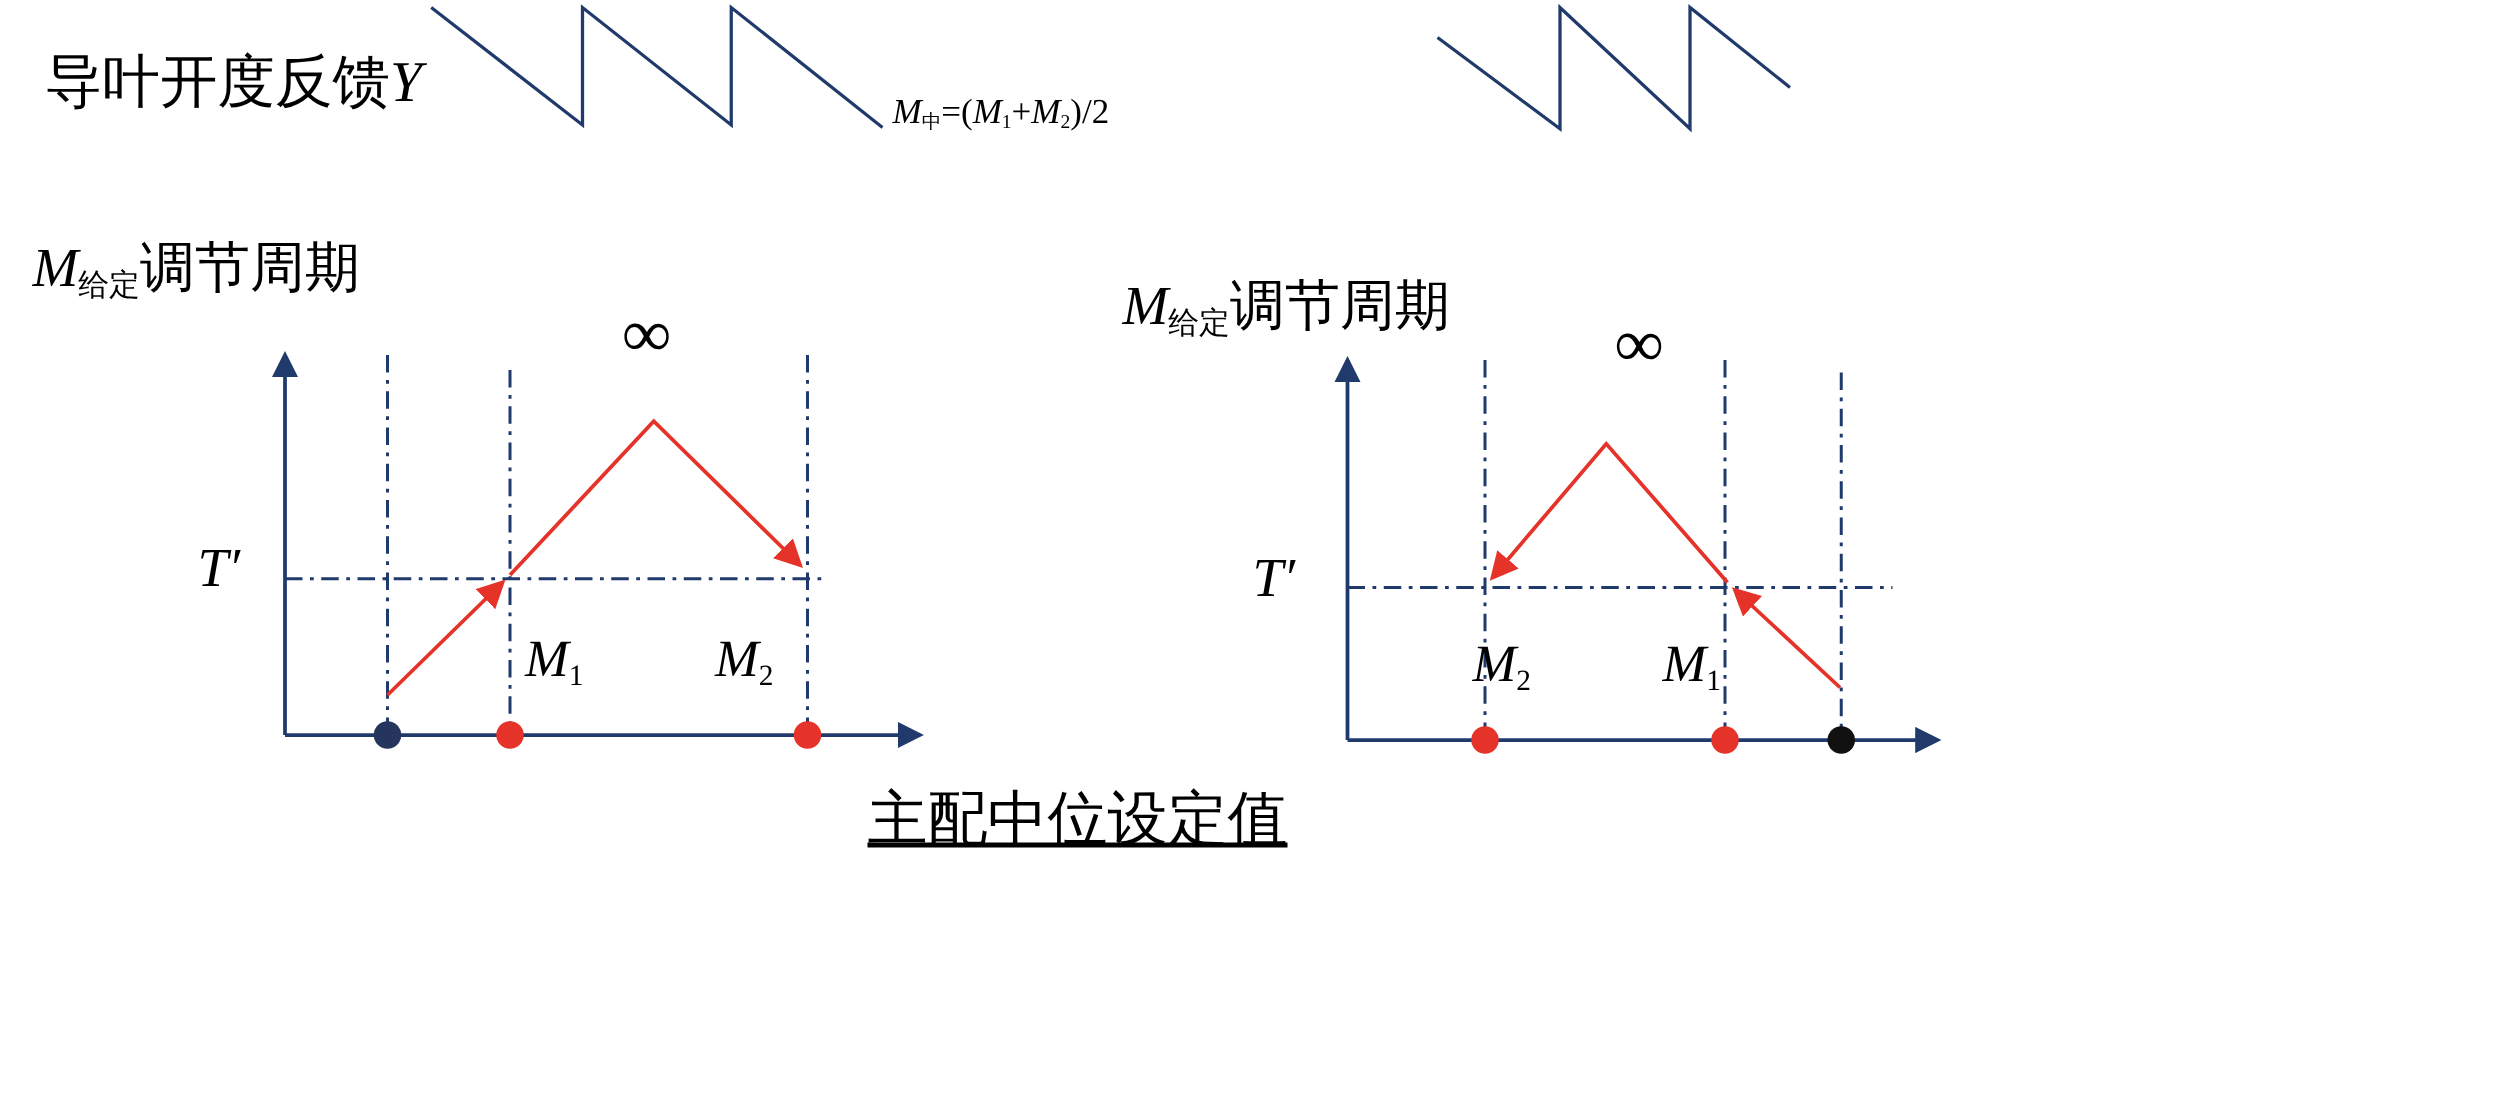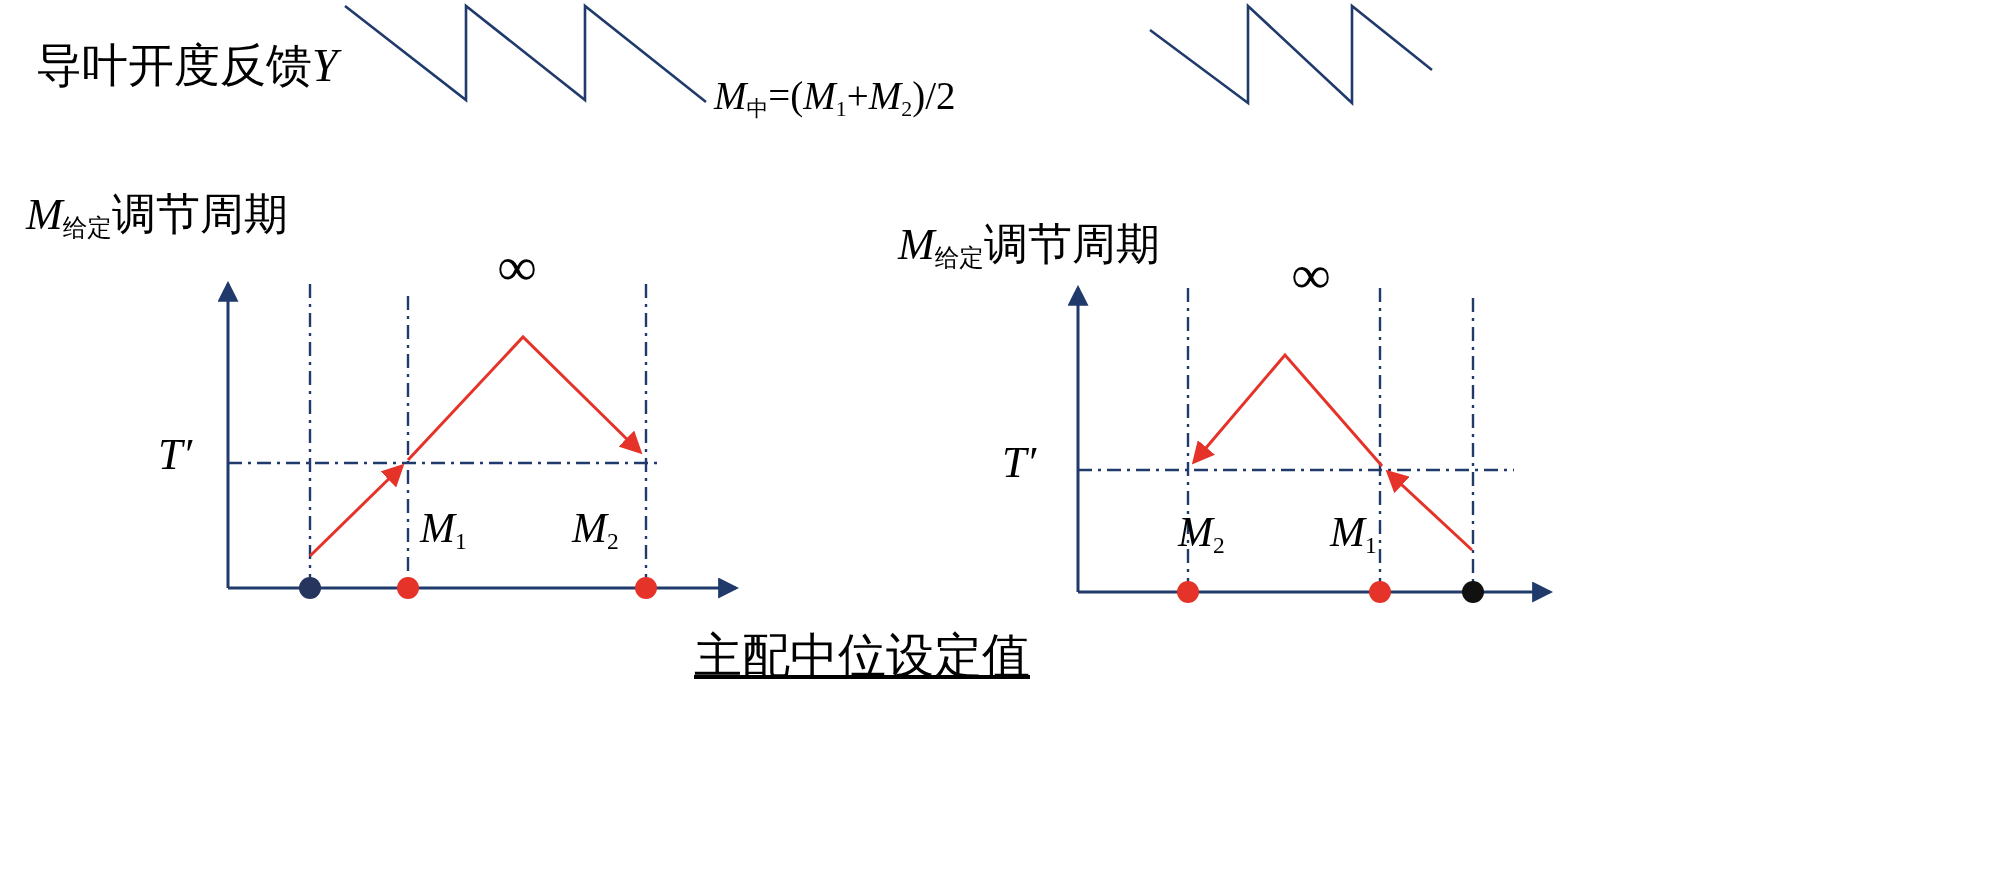--- a/index.html
+++ b/index.html
@@ -83,21 +83,21 @@
       <circle cx="1188" cy="592" r="11" fill="#e63329"></circle>
       <circle cx="1380" cy="592" r="11" fill="#e63329"></circle>
       <circle cx="1473" cy="592" r="11" fill="#111111"></circle>
     </g>
   </svg>
 
   <div class="label" style="left:36px; top:40px; font-size:46px;">
     <span>导叶开度反馈</span><span class="var">Y</span>
   </div>
 
-  <div class="label" style="left:714px; top:74px; font-size:39px;">
+  <div class="label" style="left:714px; top:74px; font-size:28px;">
     <span class="var">M</span><span class="sub">中</span><span>=(</span><span class="var">M</span><span class="sub">1</span><span>+</span><span class="var">M</span><span class="sub">2</span><span>)/2</span>
   </div>
 
   <div class="label" style="left:26px; top:190px; font-size:44px;">
     <span class="var">M</span><span class="sub">给定</span><span>调节周期</span>
   </div>
 
   <div class="label" style="left:898px; top:220px; font-size:44px;">
     <span class="var">M</span><span class="sub">给定</span><span>调节周期</span>
   </div>

